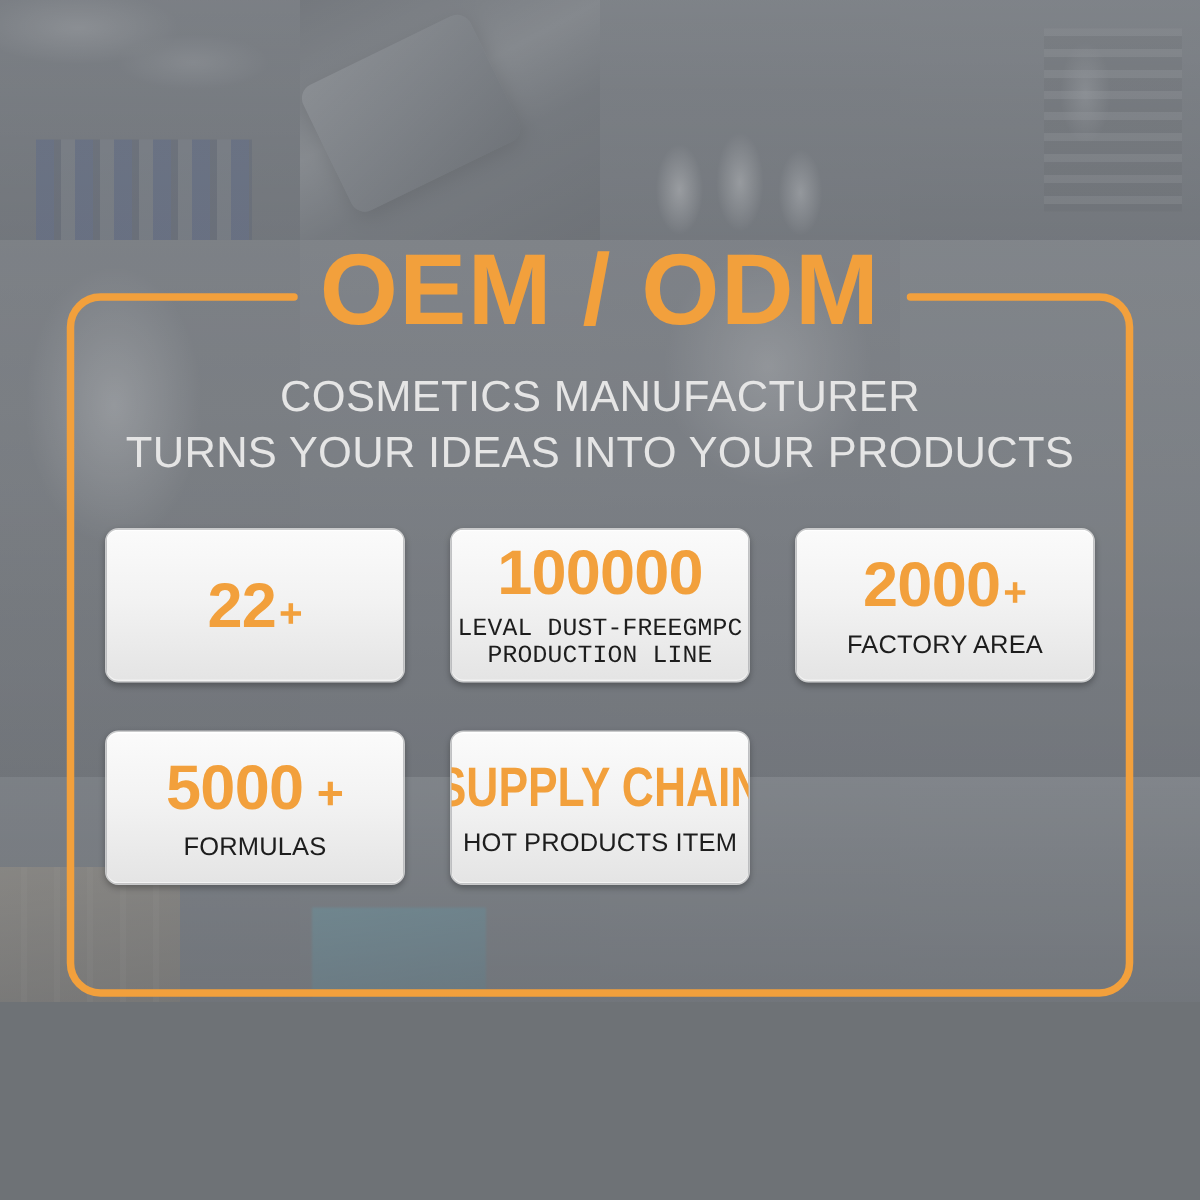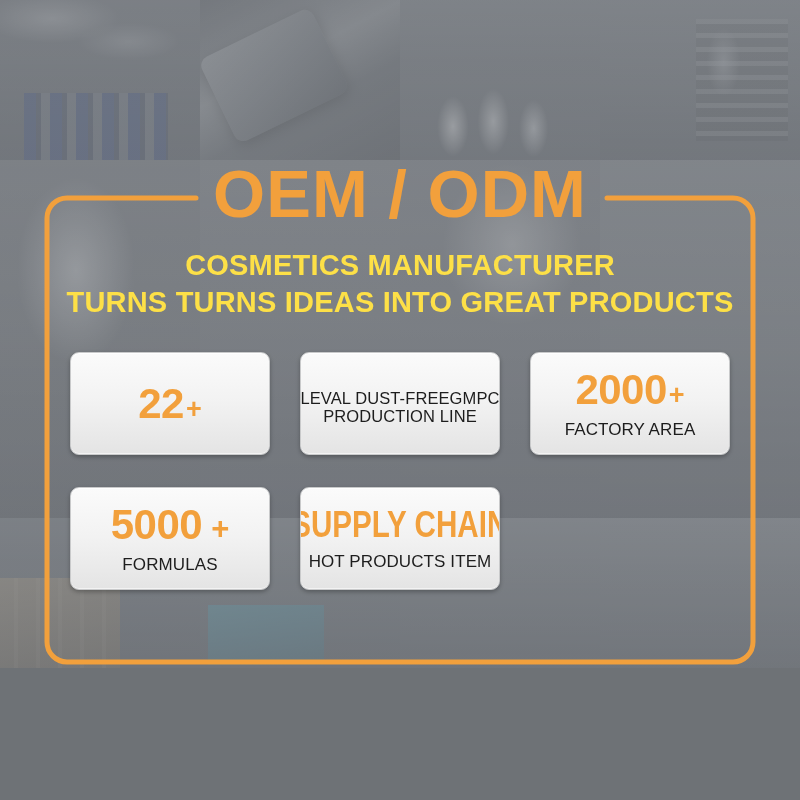--- a/index.html
+++ b/index.html
@@ -186,25 +186,25 @@
     font-weight:bold;
     letter-spacing:1px;
     line-height:1;
     color:#f2a03c;
     text-align:center;
     white-space:nowrap;
   }
 
   .subhead {
     margin-top:20px;
-    color:#fde047;
+    color:#e5e5e5;
     font-size:29px;
     line-height:1.26;
     text-align:center;
-    font-weight:700;
+    font-weight:400;
     letter-spacing:.2px;
   }
   .subhead .sline { display:block; white-space:nowrap; }
 
   
   .cards {
     margin-top:32px;
     width:660px;
     display:grid;
     grid-template-columns:repeat(3, 200px);
@@ -254,21 +254,21 @@
   .card-label {
     margin-top:9px;
     color:#1d1d1d;
     font-size:17px;
     line-height:1.12;
     text-align:center;
     letter-spacing:.1px;
     white-space:nowrap;
   }
   .card-label .lline { display:block; }
-  .card-label.two { margin-top:7px; font-size:16.5px; }
+  .card-label.two { margin-top:7px; font-size:16.5px;font-family:Liberation Mono, monospace; }
 </style>
 </head>
 <body>
 
 <div id="banner">
 
   <div class="bg-collage">
     <div class="bg-tile t1"></div>
     <div class="bg-tile t2"></div>
     <div class="bg-tile t3"></div>
@@ -291,33 +291,36 @@
       <path d="M151 2 H22 A20 20 0 0 0 2 22 V446 A20 20 0 0 0 22 466 H688 A20 20 0 0 0 708 446 V22 A20 20 0 0 0 688 2 H562" stroke="#f2a03c" stroke-width="5" stroke-linecap="round" fill="none"></path>
     </svg>
   </div>
 
   <div class="content">
 
     <div class="headline">OEM / ODM</div>
 
     <div class="subhead">
       <span class="sline">COSMETICS MANUFACTURER</span>
-      <span class="sline">TURNS TURNS IDEAS INTO GREAT PRODUCTS</span>
+      <span class="sline">TURNS YOUR IDEAS INTO YOUR PRODUCTS</span>
     </div>
 
     <div class="cards">
 
       <div class="card">
         <div class="card-value">
           <span class="num">22</span>
           <span class="plus">+</span>
         </div>
       </div>
 
       <div class="card">
+        <div class="card-value">
+          <span class="num">100000</span>
+        </div>
         <div class="card-label two">
           <span class="lline">LEVAL DUST-FREEGMPC</span>
           <span class="lline">PRODUCTION LINE</span>
         </div>
       </div>
 
       <div class="card">
         <div class="card-value">
           <span class="num">2000</span>
           <span class="plus">+</span>

